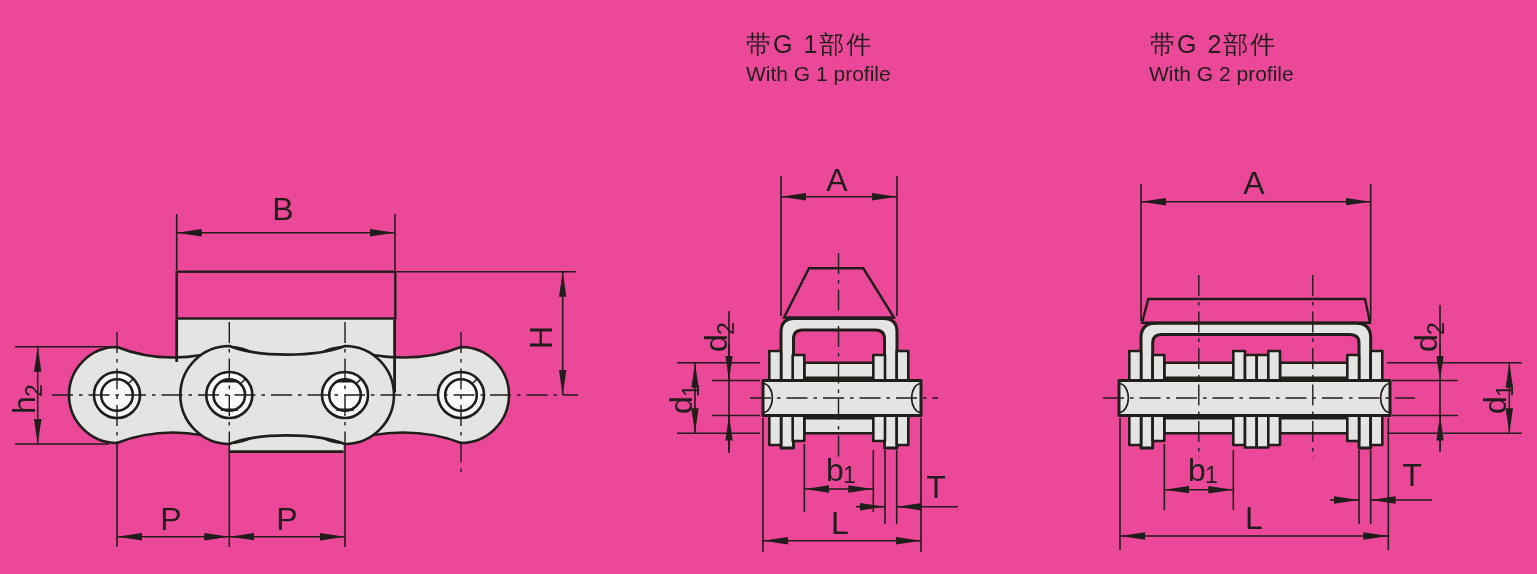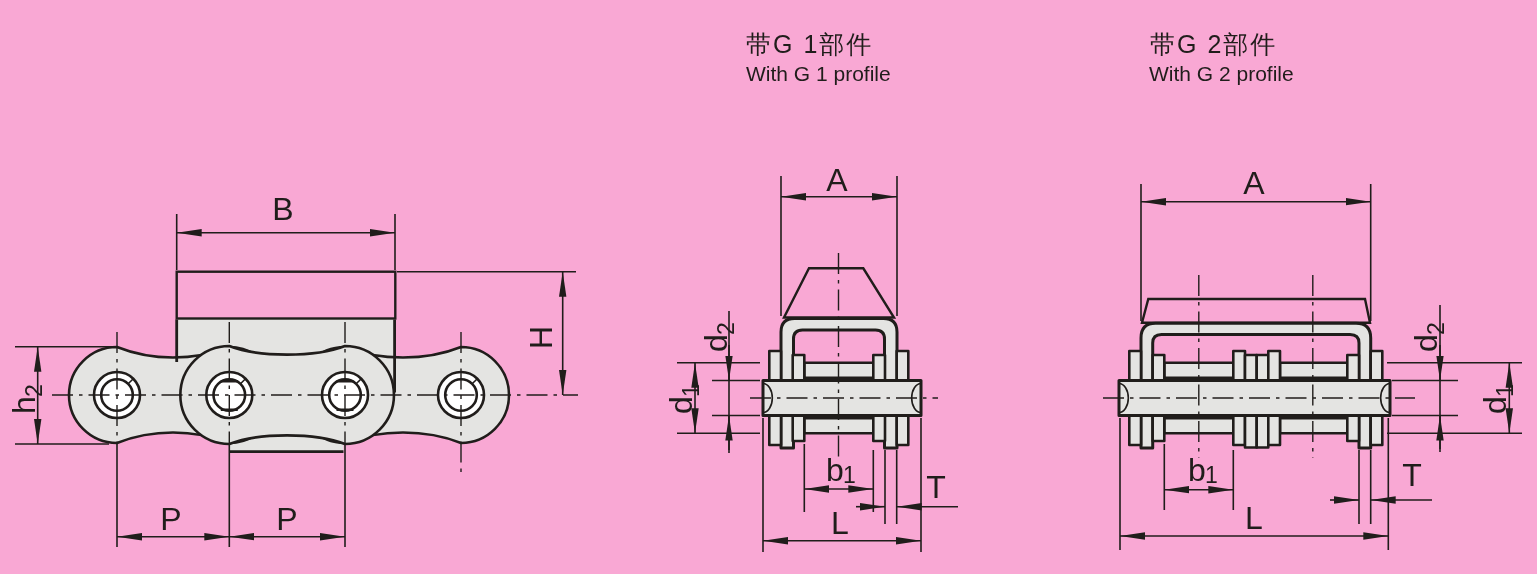--- a/index.html
+++ b/index.html
@@ -1,16 +1,16 @@
 <!DOCTYPE html>
 <html><head>
 <meta charset="utf-8">
 <style>
   html,body{margin:0;padding:0;background:#ffffff;}
-  .stage{position:relative;width:1537px;height:574px;background:#f9a8d4;overflow:hidden;
+  .stage{position:relative;width:1537px;height:574px;background:#ec4899;overflow:hidden;
          font-family:"Liberation Sans","DejaVu Sans",sans-serif;}
   svg{position:absolute;left:0;top:0;}
   .part {fill:#e4e4e2;stroke:#201d1b;stroke-width:3;stroke-linejoin:round;}
   .part2{fill:#e4e4e2;stroke:#201d1b;stroke-width:2.6;stroke-linejoin:round;}
   .fillonly{fill:#e4e4e2;stroke:none;}
   .white{fill:#ffffff;stroke:#201d1b;stroke-width:2.6;}
   .edge{stroke:#201d1b;stroke-width:2.8;fill:none;stroke-linecap:butt;}
   .mid{stroke:#201d1b;stroke-width:2.4;fill:none;}
   .thin{stroke:#201d1b;stroke-width:1.6;fill:none;}
   .cl{stroke:#201d1b;stroke-width:1.4;fill:none;stroke-dasharray:21 6 3.5 6;}

